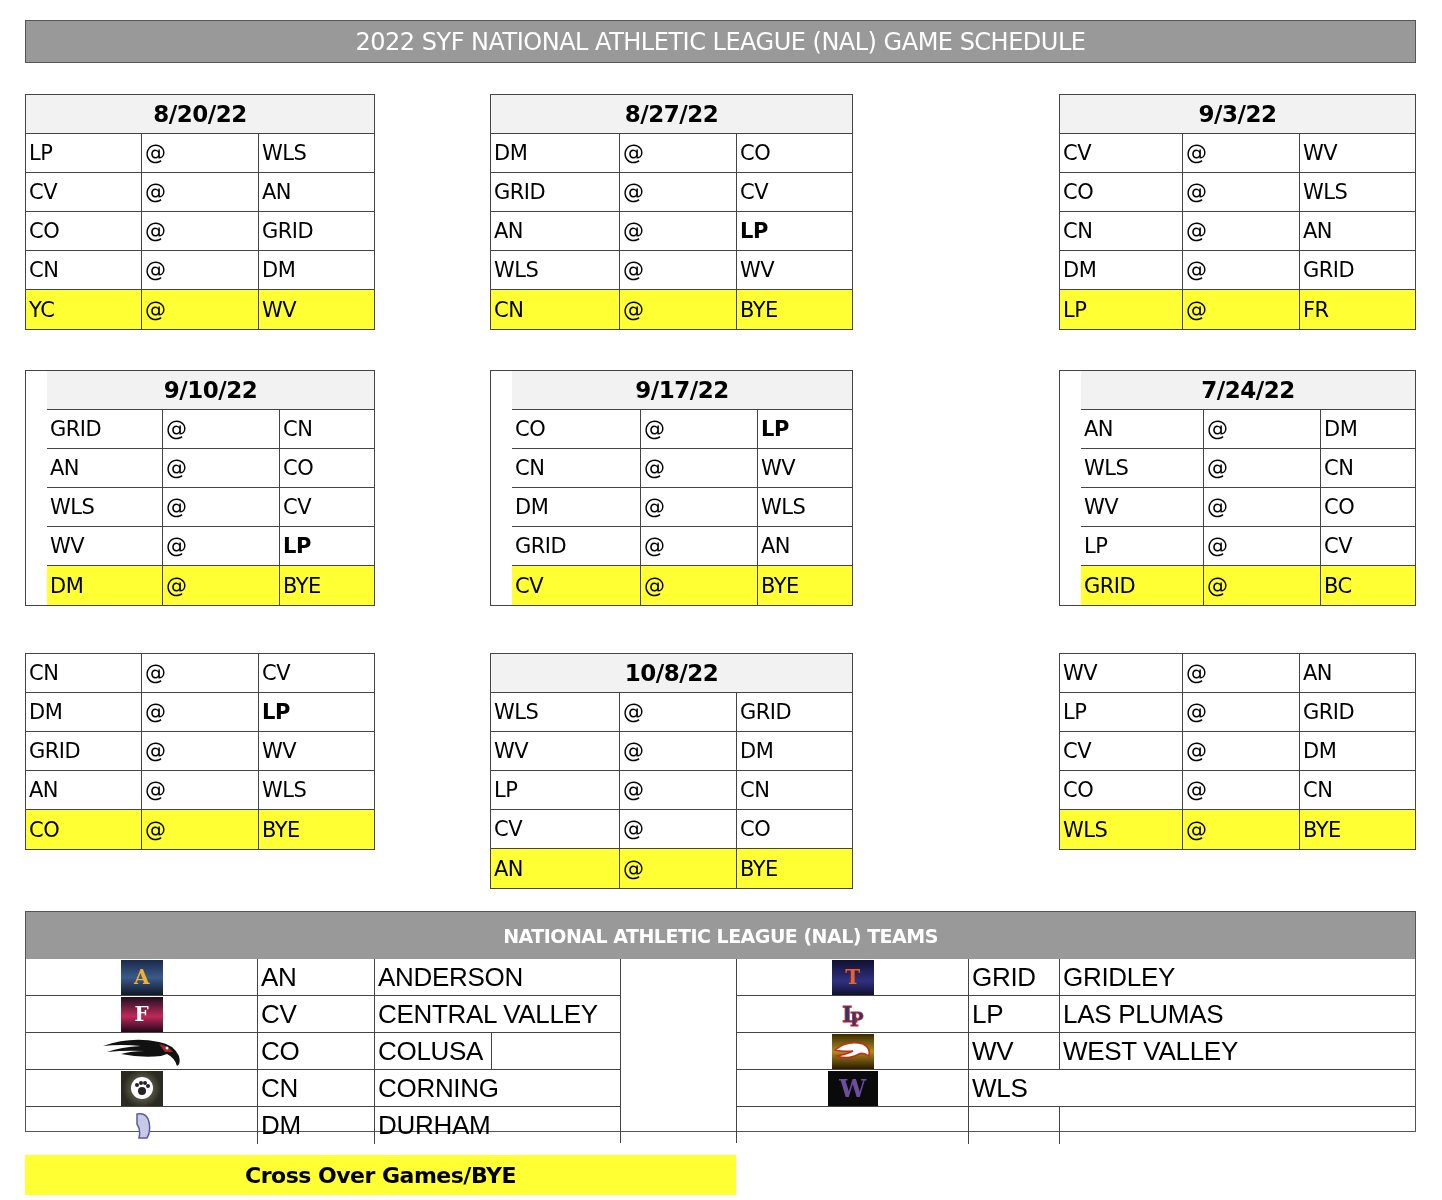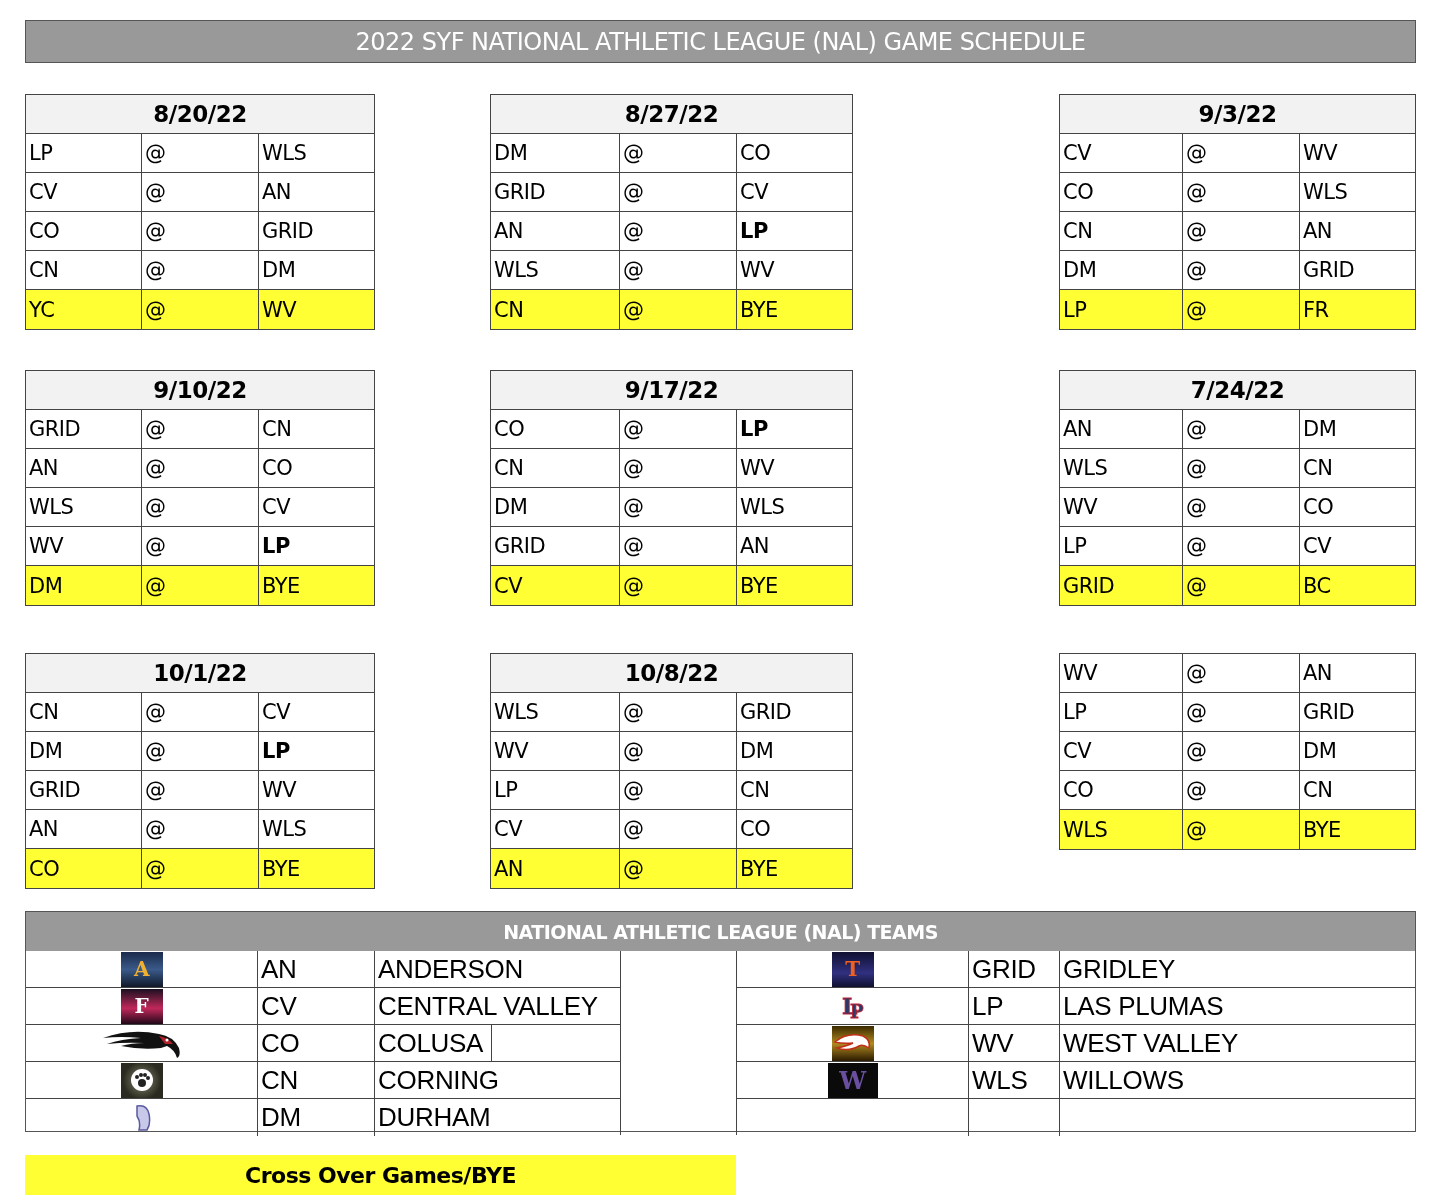--- a/index.html
+++ b/index.html
@@ -35,29 +35,29 @@
     .week .cell:last-child { border-right: none; }
     .week .cell.bold { font-weight: bold; }
 
     .w-left { left: 25px; width: 350px; }
     .w-left .row { grid-template-columns: 116px 117px 1fr; }
     .w-mid { left: 490px; width: 363px; }
     .w-mid .row { grid-template-columns: 129px 117px 1fr; }
     .w-right { left: 1059px; width: 357px; }
     .w-right .row { grid-template-columns: 123px 117px 1fr; }
     .r1 { top: 94px; }
-    .r2 { top: 370px; }
+    .r2 { top: 370px; padding-left: 21px; }
     .r3 { top: 653px; }
 
     .teams {
       position: absolute; left: 25px; top: 911px; width: 1391px; height: 221px;
       border: 1.5px solid #555; background: #fff;
     }
     .teams .thead {
-      height: 39px; background: #999999; color: #fff; font-weight: bold; font-size: 19px;
+      height: 47px; background: #999999; color: #fff; font-weight: bold; font-size: 19px;
       display: flex; align-items: center; justify-content: center;
       font-family: "DejaVu Sans", sans-serif; letter-spacing: -0.5px;
     }
     .teams .tbody { position: relative; height: 184px; }
     .tcol { position: absolute; top: 0; height: 184px; }
     .tcol.left { left: 0; width: 594px; }
     .tcol.right { left: 710px; width: 679px; border-left: 1.2px solid #444; }
     .gap-col { position: absolute; top: 0; left: 594px; width: 116px; height: 184px; border-left: 1.2px solid #444; }
     .trow {
       display: grid; height: 37px; border-bottom: 1.2px solid #444;
@@ -261,21 +261,20 @@
       <div class="cell">CV</div>
     </div>
     <div class="row xover">
       <div class="cell">GRID</div>
       <div class="cell">@</div>
       <div class="cell">BC</div>
     </div>
   </div>
 
 <div class="week w-left r3">
-    <div class="date">10/1/22</div>
     <div class="row">
       <div class="cell">CN</div>
       <div class="cell">@</div>
       <div class="cell">CV</div>
     </div>
     <div class="row">
       <div class="cell">DM</div>
       <div class="cell">@</div>
       <div class="cell bold">LP</div>
     </div>
@@ -457,23 +456,20 @@
           <div class="tcell">WV</div>
           <div class="tcell name">
             <span>WEST VALLEY</span>
           </div>
         </div>
         <div class="trow">
           <div class="tcell logo">
             <div class="logo-box logo-wls">W</div>
           </div>
           <div class="tcell">WLS</div>
-          <div class="tcell name">
-            <span>WILLOWS</span>
-          </div>
         </div>
         <div class="trow">
           <div class="tcell logo"></div>
           <div class="tcell"></div>
           <div class="tcell name">
             <span></span>
           </div>
         </div>
       </div>
   </div>

